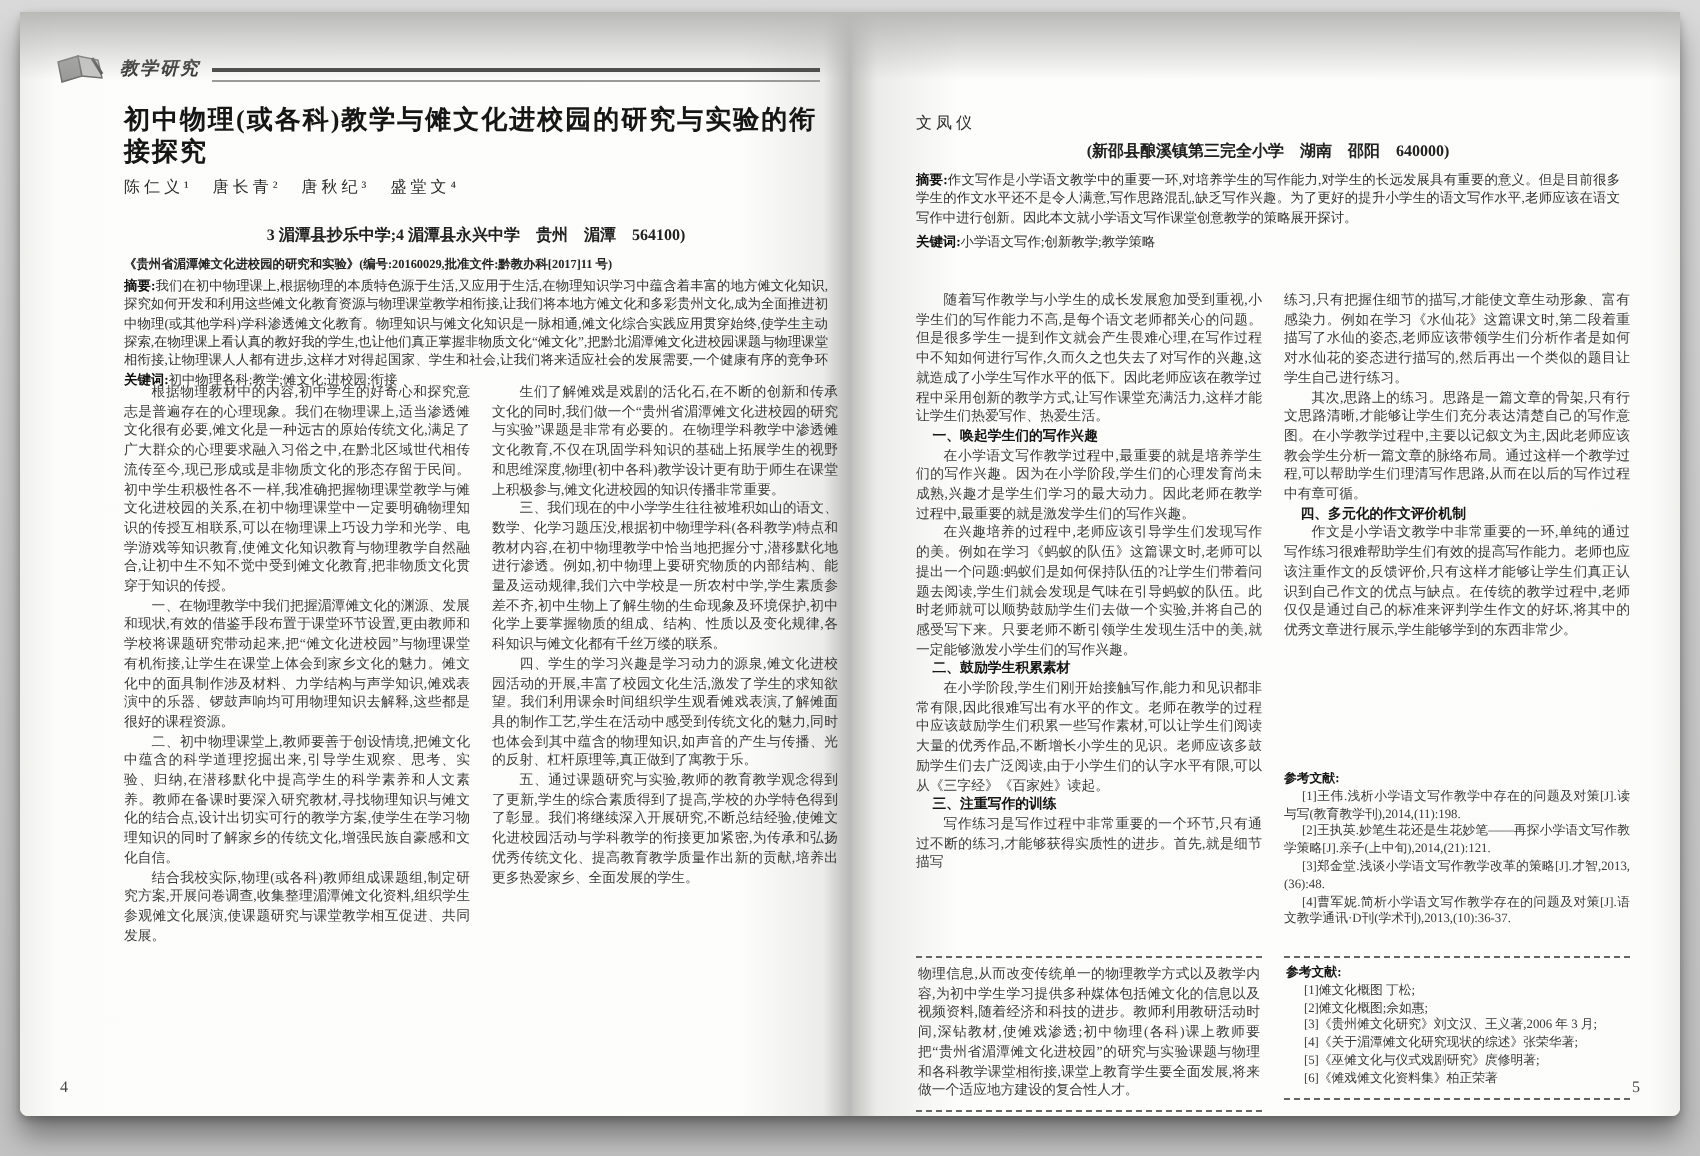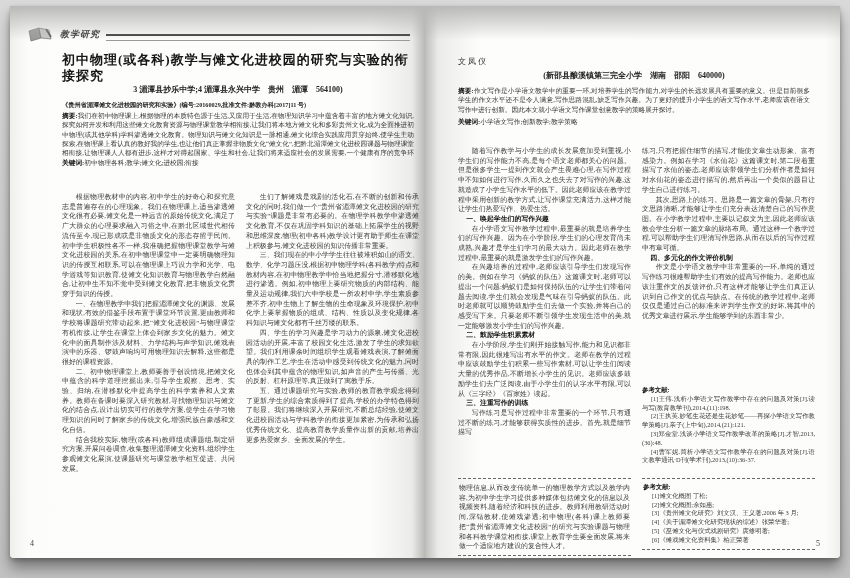--- a/index.html
+++ b/index.html
@@ -63,21 +63,22 @@
           <polygon points="1,4 11,1 13,11 3,14" fill="#9a9a98" stroke="#6e6e6c" stroke-width="0.7"></polygon>
           <polygon points="11,1 21,3 23,12 13,11" fill="#c7c7c5" stroke="#6e6e6c" stroke-width="0.7"></polygon>
           <line x1="18" y1="2" x2="23" y2="10" stroke="#555" stroke-width="1.6"></line>
         </svg>
         <span class="hdr-label">教学研究</span>
         <span class="hdr-rule"></span>
       </div>
 
       <div style="position:absolute;left:52px;top:46px;width:352px;">
         <div class="title">初中物理(或各科)教学与傩文化进校园的研究与实验的衔接探究</div>
-        <div class="affil" style="margin-top:0;text-align:center;">3 湄潭县抄乐中学;4 湄潭县永兴中学　贵州　湄潭　564100)</div>
+        <div class="authors">陈仁义¹　唐长青²　唐秋纪³　盛堂文⁴</div>
+        <div class="affil" style="margin-top:13px;text-align:center;">3 湄潭县抄乐中学;4 湄潭县永兴中学　贵州　湄潭　564100)</div>
         <div class="fund">《贵州省湄潭傩文化进校园的研究和实验》(编号:20160029,批准文件:黔教办科[2017]11 号)</div>
         <div class="abs" style="height:46px;overflow:hidden;margin-top:2px;">
           <b>摘要:</b><span>我们在初中物理课上,根据物理的本质特色源于生活,又应用于生活,在物理知识学习中蕴含着丰富的地方傩文化知识,探究如何开发和利用这些傩文化教育资源与物理课堂教学相衔接,让我们将本地方傩文化和多彩贵州文化,成为全面推进初中物理(或其他学科)学科渗透傩文化教育。物理知识与傩文化知识是一脉相通,傩文化综合实践应用贯穿始终,使学生主动探索,在物理课上看认真的教好我的学生,也让他们真正掌握非物质文化“傩文化”,把黔北湄潭傩文化进校园课题与物理课堂相衔接,让物理课人人都有进步,这样才对得起国家、学生和社会,让我们将来适应社会的发展需要,一个健康有序的竞争环境,了解初中各科课本,知多彩贵州文化,做传承课程融合全面发展的学生。</span>
         </div>
         <div class="kw">
           <b>关键词:</b><span>初中物理各科;教学;傩文化;进校园;衔接</span>
         </div>
       </div>
 
       <div class="cols" style="left:52px;top:186px;">

